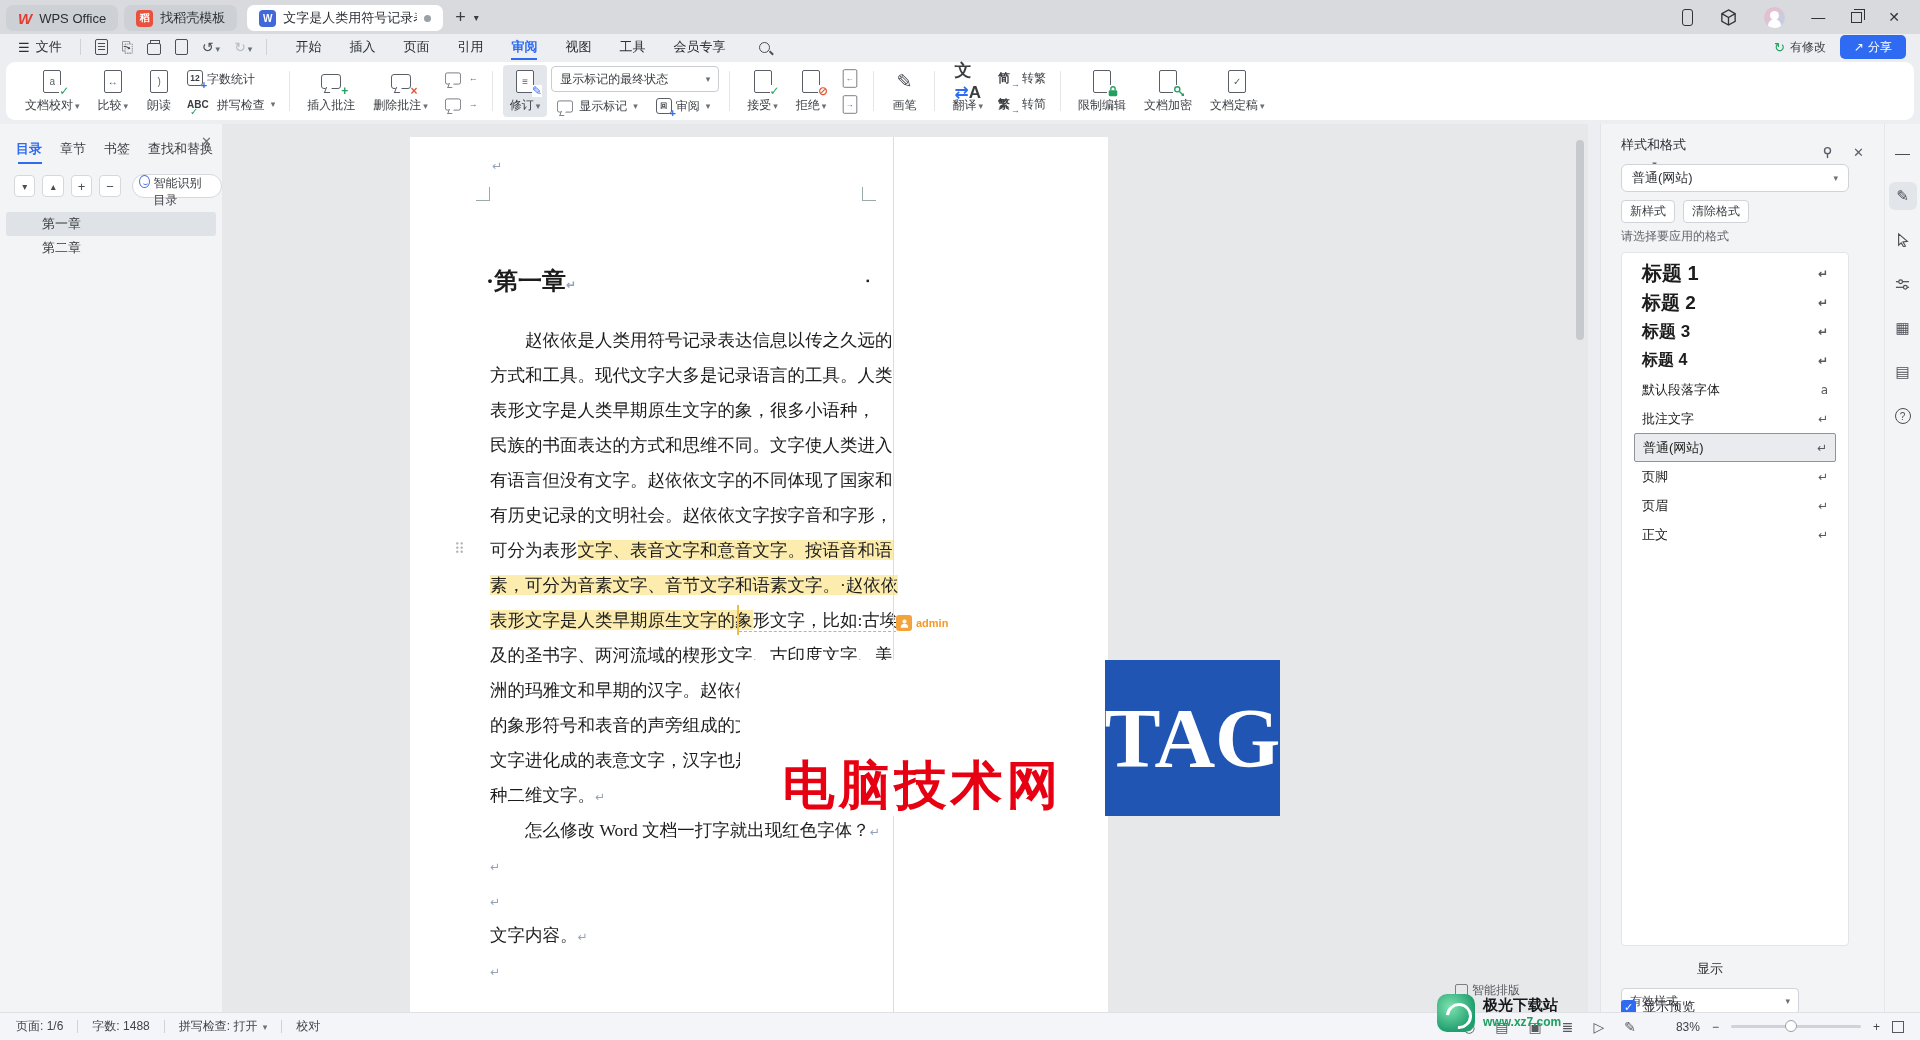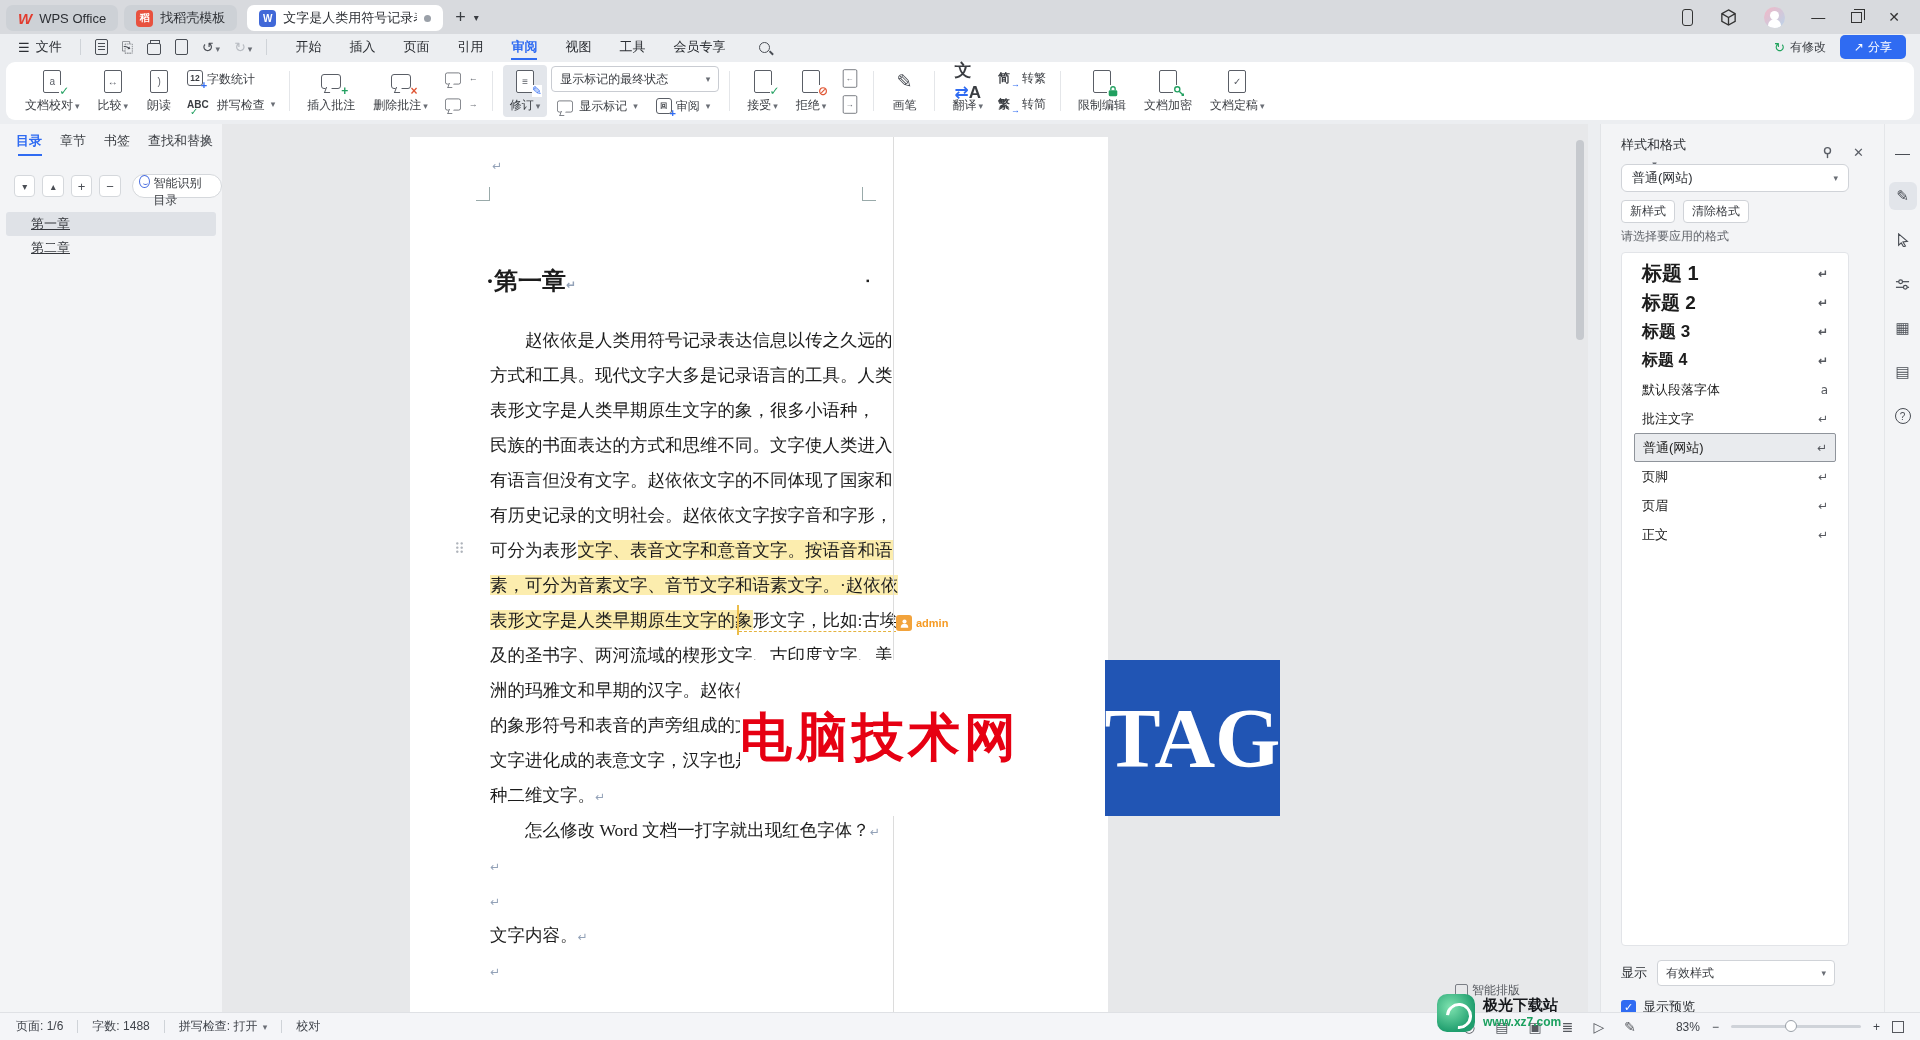--- a/index.html
+++ b/index.html
@@ -72,32 +72,32 @@
   .abc { font-size:10px; font-weight:bold; color:#3a3d42; letter-spacing:0; position:relative; }
   .abc:after { content:"✓"; position:absolute; left:3px; bottom:-7px; color:#21a060; font-size:10px; }
   .pen-ic { font-size:19px; color:#4a4e55; }
   .cnv { font-size:12px; font-weight:bold; color:#3a3d42; position:relative; padding-right:8px; }
   .cnv:after { content:"→"; position:absolute; right:-2px; bottom:-2px; font-size:9px; color:#2f6bf2; font-weight:normal; }
   .trans-ic { font-size:17px; font-weight:bold; color:#3a3d42; }
   .trans-ic i { font-style:normal; color:#2f6bf2; }
 
   
   .sidebar { position:absolute; left:0; top:124px; width:222px; height:888px; background:#f3f4f6; }
-  .sbtabs { display:flex; align-items:flex-start; height:30px; margin:8px 8px 0 16px; font-size:13px; color:#3a3d42; gap:18px; position:relative; }
+  .sbtabs { display:flex; align-items:flex-end; height:30px; margin:8px 8px 0 16px; font-size:13px; color:#3a3d42; gap:18px; position:relative; }
   .sbtab { position:relative; padding-bottom:4px; white-space:nowrap; }
   .sbtab.active { color:#2f6bf2; font-weight:bold; }
   .sbtab.active:after { content:""; position:absolute; left:2px; bottom:-2px; width:24px; height:2px; background:#2f6bf2; }
   .sbclose { position:absolute; right:2px; top:2px; color:#6a6e75; font-size:13px; }
   .sbtools { display:flex; align-items:center; gap:7px; margin:12px 0 0 14px; }
   .tbtn { width:26px; height:22px; background:#fff; border:1px solid #d5d8dc; border-radius:4px; font-size:10px; color:#4a4e55; display:flex; align-items:center; justify-content:center; }
   .smartbtn { height:24px; border:1px solid #d5d8dc; background:#fff; border-radius:12px; display:flex; align-items:flex-start; font-size:12px; color:#3a3d42; padding:0 10px 0 6px; gap:4px; margin-left:4px; }
   .smart-ic { width:13px; height:13px; border:1.4px solid #4a6ee0; border-radius:50%; position:relative; }
   .smart-ic:after { content:""; position:absolute; left:3px; top:5px; width:5px; height:3px; border-bottom:1.4px solid #4a6ee0; border-radius:50%; }
   #toclist { margin-top:14px; }
-  .tocitem { height:24px; margin:0 6px; border-radius:3px; display:flex; align-items:center; font-size:13px; color:#34373c; padding-left:25px;text-decoration:underline; }
+  .tocitem { height:24px; margin:0 6px; border-radius:3px; display:flex; align-items:center; font-size:13px; color:#34373c; padding-left:36px; }
   .tocitem.sel { background:#dfe2e7; }
 
   
   .docarea { position:absolute; left:222px; top:124px; width:1366px; height:888px; background:#e7e8ea; }
   .page { position:absolute; left:188px; top:13px; width:698px; height:875px; background:#fff; }
   .pgdiv { position:absolute; left:483px; top:0; width:1px; height:875px; background:#dcdcdc; }
   .cornermark { width:14px; height:14px; }
   .cm-l { position:absolute; left:66px; top:50px; border-right:1px solid #9aa; border-bottom:1px solid #9aa; }
   .cm-r { position:absolute; left:452px; top:50px; border-left:1px solid #9aa; border-bottom:1px solid #9aa; }
   .pil { color:#93a2b8; font-size:12px; font-family:"DejaVu Sans",sans-serif; }
@@ -115,21 +115,21 @@
   .adminwrap { position:absolute; left:486px; top:478px; display:flex; align-items:center; gap:4px; }
   .admin-ic { width:16px; height:16px; background:#f2a33c; border-radius:3px; display:flex; align-items:center; justify-content:center; }
   .adminname { color:#f59a23; font-size:11px; font-weight:bold; }
   .vscroll { position:absolute; right:4px; top:13px; width:8px; height:875px; }
   .vthumb { width:8px; height:200px; margin-top:3px; background:#c6c9ce; border-radius:4px; }
   .smarttypeset { position:absolute; left:1233px; top:858px; display:flex; align-items:center; gap:4px; font-size:12px; color:#55585e; }
   .stt-ic { width:13px; height:13px; border:1.3px solid #7a7e85; border-radius:2px; }
 
   
   .watermark { position:absolute; left:740px; top:660px; width:540px; height:156px; display:flex; z-index:6; }
-  .wmleft { width:365px; background:#fff; display:flex; flex-direction:column; align-items:flex-start; justify-content:center; }
+  .wmleft { width:365px; background:#fff; display:flex; flex-direction:row; align-items:flex-end; justify-content:center; }
   .wmtitle { color:#e60012; font-size:52px; font-weight:bold; letter-spacing:4px; line-height:1.15; }
   .wmurl { color:#1d53c6; font-size:37px; font-weight:bold; letter-spacing:1px; }
   .wmtag { width:175px; background:#2155b4; color:#fff; display:flex; align-items:center; justify-content:center; font-size:84px; font-weight:bold; font-family:"Liberation Serif","DejaVu Serif",serif; }
 
   
   .stylepanel { position:absolute; left:1600px; top:124px; width:284px; height:888px; background:#f3f4f6; border-left:1px solid #e2e4e7; }
   .sphead { display:flex; align-items:center; margin:12px 20px 0 20px; font-size:13px; color:#2b2e33; }
   .sphead .ttl { display:flex; gap:5px; align-items:center;flex-direction:column; }
   .spicons { margin-left:auto; display:flex; gap:18px; align-items:center; color:#5a5e66; }
   .spdrop { position:absolute; left:20px; top:40px; width:228px; height:28px; background:#fff; border:1px solid #d0d3d8; border-radius:6px; display:flex; align-items:center; justify-content:space-between; padding:0 10px; font-size:13px; color:#2b2e33; }
@@ -138,21 +138,21 @@
   .sphint2 { position:absolute; left:20px; top:104px; font-size:12px; color:#63666c; }
   .stylelist { position:absolute; left:20px; top:128px; width:228px; height:694px; background:#fff; border:1px solid #e2e4e8; border-radius:4px; padding:6px 8px; overflow:hidden; }
   .styleitem { display:flex; align-items:center; justify-content:space-between; padding:0 12px; height:29px; color:#1c1c1c; position:relative; }
   .styleitem .mk { color:#55585e; font-size:12px; font-family:"DejaVu Sans",sans-serif; }
   .si-h1 { font-size:20px; font-weight:bold; }
   .si-h2 { font-size:19px; font-weight:bold; }
   .si-h3 { font-size:17px; font-weight:bold; }
   .si-h4 { font-size:16px; font-weight:bold; }
   .si-para, .si-char { font-size:13px; }
   .styleitem.sel { margin:0 4px; padding:0 8px; background:#e9ebee; border:1px solid #8f949b; border-radius:2px; }
-  .showrow { position:absolute; left:20px; top:836px; display:flex; align-items:center; gap:10px; font-size:13px; color:#2b2e33; }
+  .showrow { position:absolute; left:20px; top:836px; display:flex; align-items:center; gap:10px; font-size:13px; color:#2b2e33;flex-direction:column; }
   .showdrop { width:178px; height:26px; background:#fff; border:1px solid #d0d3d8; border-radius:4px; display:flex; align-items:center; justify-content:space-between; padding:0 8px; font-size:12px; color:#3a3d42; }
   .prevrow { position:absolute; left:20px; top:874px; display:flex; align-items:center; gap:7px; font-size:13px; color:#2b2e33; }
   .chk { width:15px; height:15px; background:#2f6bf2; border-radius:3px; color:#fff; font-size:11px; display:flex; align-items:center; justify-content:center; }
 
   
   .rail { position:absolute; left:1884px; top:124px; width:36px; height:888px; background:#f3f4f6; border-left:1px solid #e4e6e9; display:flex; flex-direction:column; align-items:center; padding-top:14px; gap:16px; color:#4a4e55; }
   .railbtn { width:28px; height:28px; border-radius:6px; display:flex; align-items:center; justify-content:center; font-size:15px; }
   .railbtn.active { background:#e2e5ea; }
   .help-ic { width:16px; height:16px; border:1.4px solid #4a4e55; border-radius:50%; font-size:10px; display:flex; align-items:center; justify-content:center; }
 

